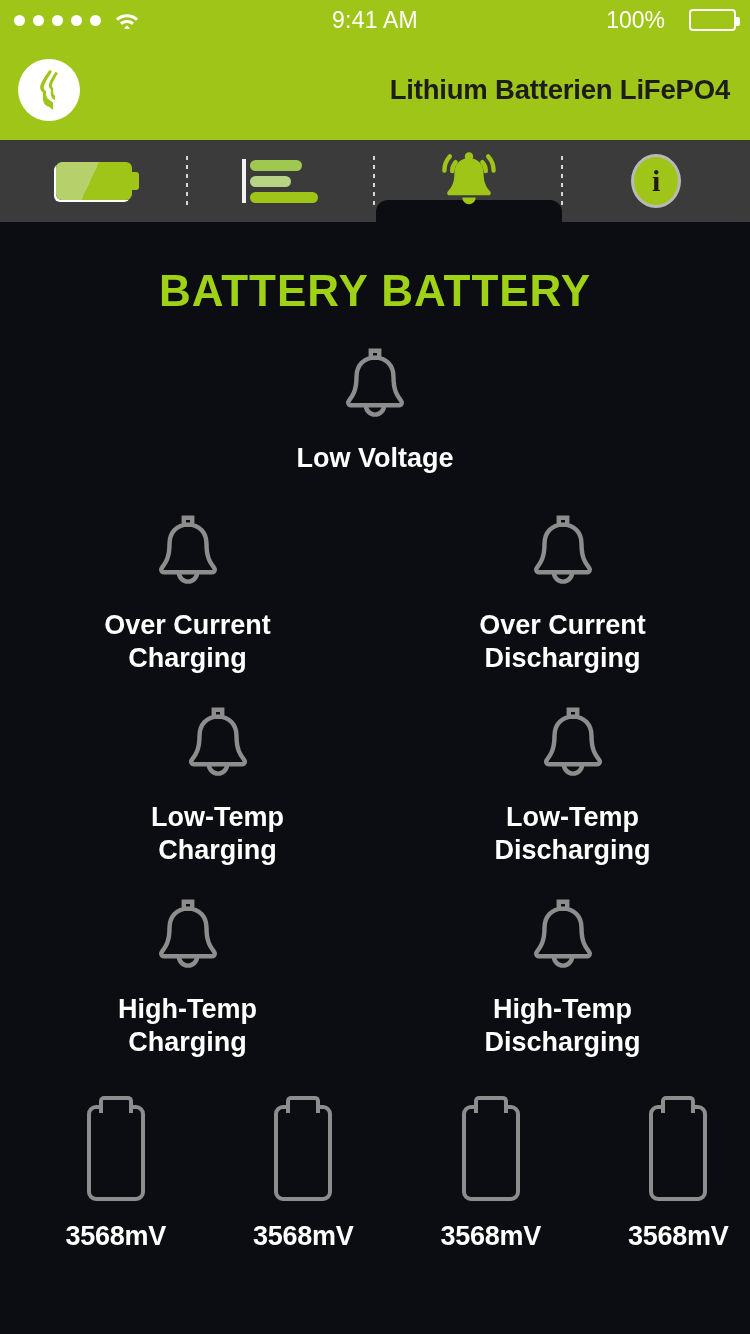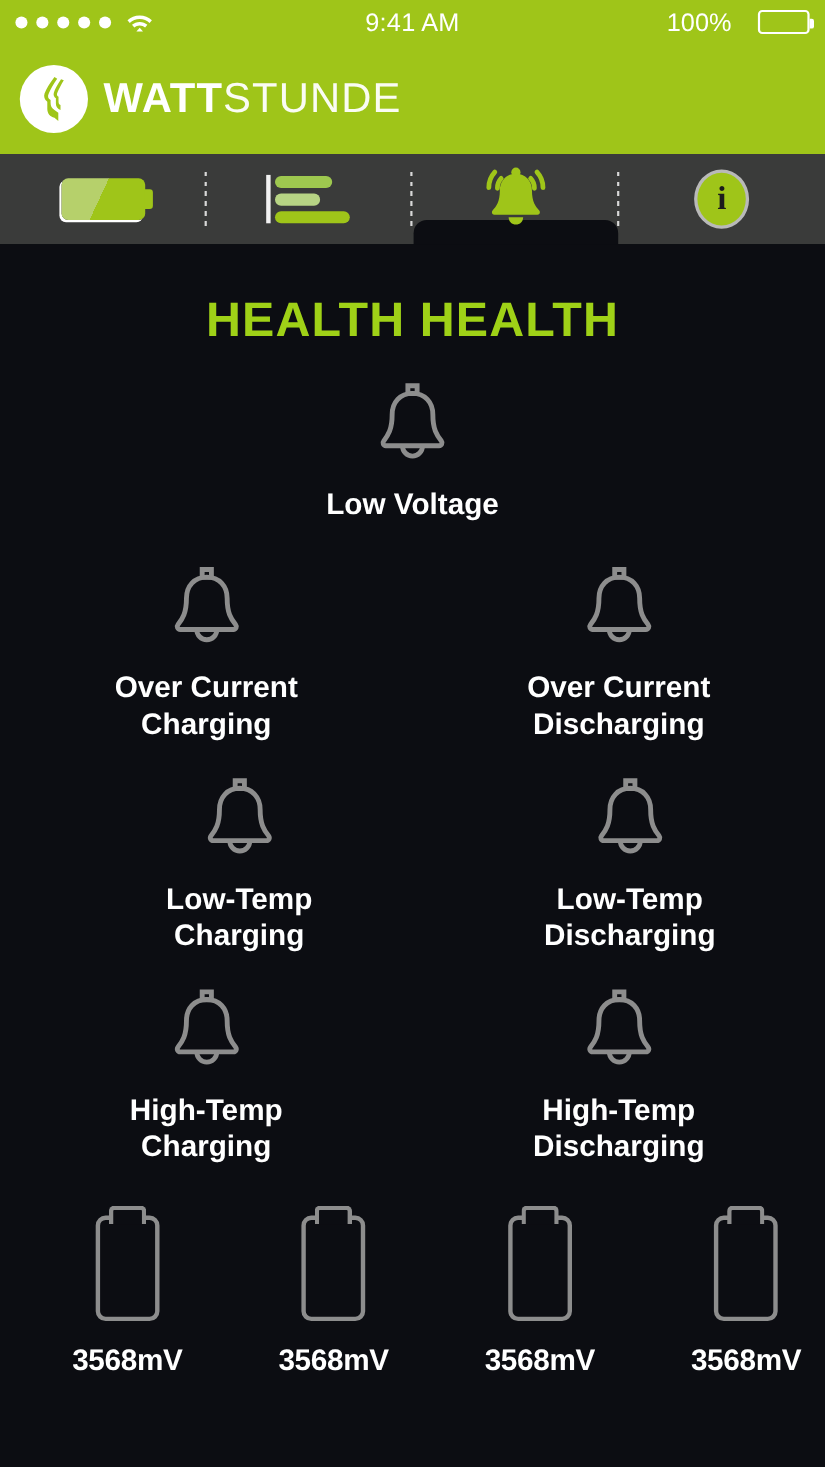--- a/index.html
+++ b/index.html
@@ -173,24 +173,22 @@
   </div>
 
   <div class="header">
     <div class="brand">
       <span class="logo-circle">
         <svg width="40" height="46" viewBox="0 0 40 46">
           <path d="M20.5 3 C16 9 13 14 11.5 18 C10.5 21 11.5 23.5 14 25.5 L14 32 C14 36 16.5 39 20.5 40 L24 43 L24 35.5 L20.5 33 C18 31.5 17 29.5 17 26.5 L17 24 C14.5 22.5 14 20.5 15.5 17.5 C17 14 19.5 9.5 23 4.5 Z" fill="#9fc519"></path>
           <path d="M26.5 5 C23 10 21 14 20 17 C19.3 19.3 20 21 21.8 22.3 L21.8 27 C21.8 29.8 23.3 31.8 26 33 L26 28.5 C24.6 27.8 24.2 26.8 24.2 25 L24.2 21 C22.6 20 22.4 18.8 23.4 16.6 C24.6 13.8 26.5 10.2 29 6 Z" fill="#9fc519"></path>
         </svg>
       </span>
-      <span class="brand-text">
-        <span class="brand-watt">WATT</span><span class="brand-stunde">STUNDE</span>
-      </span>
-    </div>
+    </div>
+    <div class="header-title">Lithium Batterien LiFePO4</div>
   </div>
 
   <div class="tabbar">
 
     <div class="tab">
       <span class="tab-ico">
         <span class="ico-battery"></span>
       </span>
       <span class="tab-sep"></span>
     </div>
@@ -226,21 +224,21 @@
       <span class="tab-ico">
         <span class="ico-info">
             <span>i</span>
           </span>
       </span>
     </div>
   </div>
 
   <div class="content">
 
-    <div class="page-title">HEALTH HEALTH</div>
+    <div class="page-title">BATTERY BATTERY</div>
 
     <div class="alarm-grid">
 
       <div class="alarm-row">
         <div class="alarm-cell">
           <span class="bell-box">
             <svg width="74" height="84" viewBox="0 0 60 68">
               <path d="M30 11c-9.2 0-15 6.6-15 15.6 0 11-3 15.3-6.2 19.4-1.2 1.5-.3 3.6 1.6 3.6h39.2c1.9 0 2.8-2.1 1.6-3.6C47.9 41.9 45 37.6 45 26.6 45 17.6 39.2 11 30 11z" fill="none" stroke="#8d8d8d" stroke-width="3.6"></path>
               <path d="M26.6 5.4h6.8v5.8h-6.8z" fill="none" stroke="#8d8d8d" stroke-width="3.6"></path>
               <path d="M22.6 49.6c0 4.2 3.3 7.6 7.4 7.6s7.4-3.4 7.4-7.6" fill="none" stroke="#8d8d8d" stroke-width="3.6"></path>

